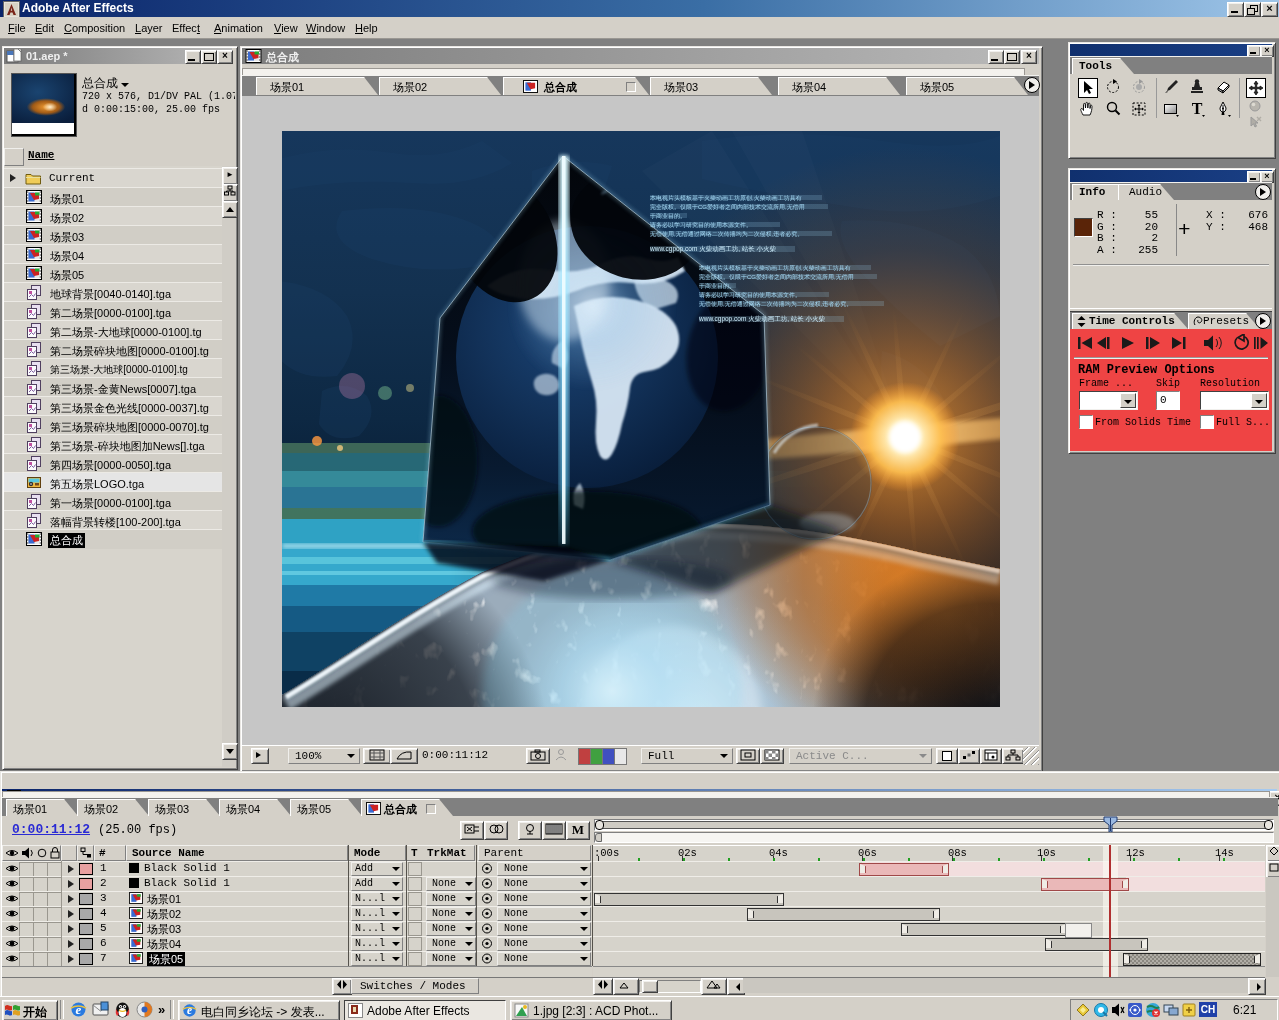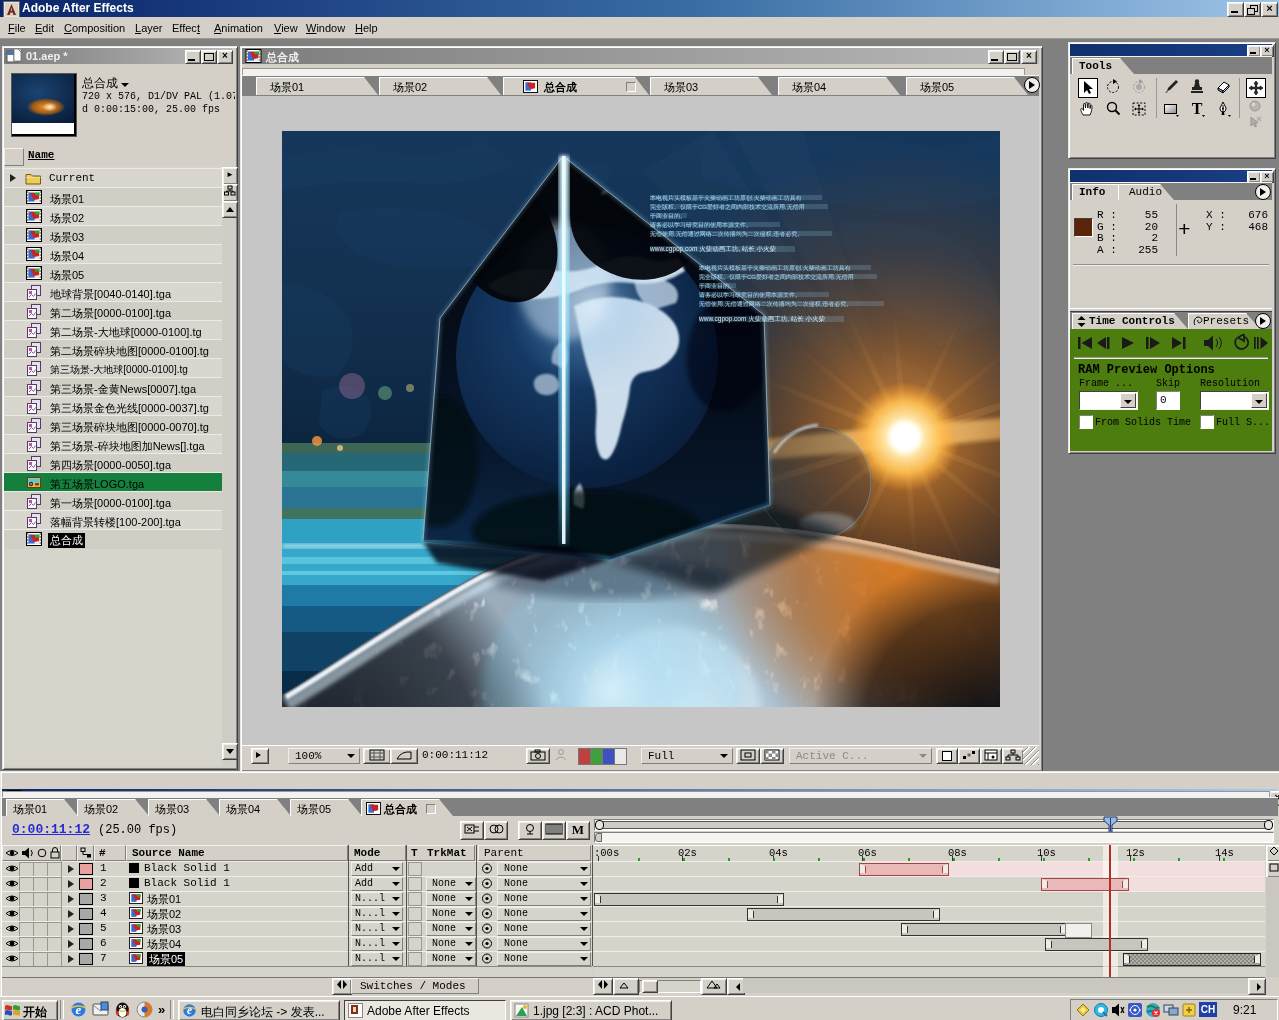--- a/index.html
+++ b/index.html
@@ -234,21 +234,21 @@
 </div>
 <div class="r" style="left:0;top:287px;width:218px;height:19px;background:#d1cec6;border-top:1px solid #eceae5">
 <svg class="r" style="left:22px;top:2px" width="16" height="15" viewBox="0 0 16 15">
           <rect x="5.5" y="0.5" width="9" height="10" fill="#e8e0f0" stroke="#504060"></rect>
           <rect x="1.5" y="4.5" width="9" height="10" fill="#fbfbfd" stroke="#504060"></rect>
           <rect x="3" y="6" width="3" height="3" fill="#c050a0"></rect>
           <path d="M3 12 l2.5 -2.5 2 2 2 -3" stroke="#8060a0" fill="none"></path>
         </svg>
 <div class="r" style="left:46px;top:4px;font-size:11px;white-space:nowrap">第四场景[0000-0050].tga</div>
 </div>
-<div class="r" style="left:0;top:306px;width:218px;height:19px;background:#15803d;border-top:1px solid #eceae5">
+<div class="r" style="left:0;top:306px;width:218px;height:19px;background:#e5e5e5;border-top:1px solid #eceae5">
 <svg class="r" style="left:22px;top:2px" width="16" height="15" viewBox="0 0 16 15">
           <rect x="1.5" y="2.5" width="13" height="10" fill="#f0b840" stroke="#604010"></rect>
           <rect x="2.5" y="3.5" width="11" height="4" fill="#58c8e0"></rect>
           <circle cx="5" cy="9" r="2.2" fill="#303030"></circle>
           <circle cx="5" cy="9" r="1" fill="#a0a0a0"></circle>
           <rect x="9" y="8" width="4" height="2.5" fill="#784818"></rect>
         </svg>
 <div class="r" style="left:46px;top:4px;font-size:11px;white-space:nowrap">第五场景LOGO.tga</div>
 </div>
 <div class="r" style="left:0;top:325px;width:218px;height:19px;background:#d1cec6;border-top:1px solid #eceae5">
@@ -797,21 +797,21 @@
         <path d="M4.5 0 L8.5 4 L0.5 4 Z M4.5 11 L8.5 7 L0.5 7 Z" fill="#000"></path>
       </svg>
    <div class="tab mono" style="left:118px;width:72px;height:16px;font-size:11px;padding-top:1px;padding-left:14px">Presets</div>
    <svg class="r" style="left:123px;top:4px" width="10" height="10" viewBox="0 0 10 10">
         <path d="M2 9 C0 6 2 1 5 1 C8 1 10 4 8 6 C6 8 4 6 5 4" fill="none" stroke="#000"></path>
       </svg>
    <div class="r" style="left:185px;top:1px;width:14px;height:14px;border-radius:50%;background:#f0efec;border:1px solid #000">
         <div class="r" style="left:4px;top:3px;width:0;height:0;border-top:4px solid transparent;border-bottom:4px solid transparent;border-left:6px solid #000"></div>
       </div>
  </div>
- <div class="r" id="tcbody" style="left:1px;top:160px;width:202px;height:122px;background:#4d7c0f">
+ <div class="r" id="tcbody" style="left:1px;top:160px;width:202px;height:122px;background:#ef4444">
    <svg class="r" style="left:6px;top:5px" width="192" height="18" viewBox="0 0 192 18">
         <g fill="#1a1a1a">
 <path d="M2 3 h2.5 v12 h-2.5 Z M16 3 L16 15 L5.5 9 Z"></path>
 <path d="M30 3 L30 15 L21 9 Z M31 3 h2.5 v12 h-2.5 Z"></path>
 <path d="M46 3 L58 9 L46 15 Z"></path>
 <path d="M70 3 h2.5 v12 h-2.5 Z M74 3 L84 9 L74 15 Z"></path>
 <path d="M96 3 L106 9 L96 15 Z M107 3 h2.5 v12 h-2.5 Z"></path>
 <path d="M128 6 h4 l5 -4.5 v15 l-5 -4.5 h-4 Z"></path>
 <path d="M140 5 a6 6 0 0 1 0 8 M143 3 a9 9 0 0 1 0 12" stroke="#1a1a1a" fill="none"></path>
 <path d="M161 4 a6.5 6.5 0 1 0 7 -1.5 M168 0 L168 7 L162 3.5 Z" stroke="#1a1a1a" fill="none" stroke-width="1.7"></path>
@@ -1376,15 +1376,15 @@
       </svg>
   <svg class="r" style="left:92px;top:2px" width="16" height="16" viewBox="0 0 16 16">
         <rect x="1" y="3" width="9" height="7" fill="#c8d8f0" stroke="#345"></rect>
         <rect x="6" y="6" width="9" height="7" fill="#88a8d0" stroke="#345"></rect>
       </svg>
   <svg class="r" style="left:110px;top:2px" width="16" height="16" viewBox="0 0 16 16">
         <rect x="2" y="2" width="12" height="12" rx="1" fill="#f0d048" stroke="#a08020"></rect>
         <path d="M5 8 h6 M8 5 v6" stroke="#806010" stroke-width="1.4"></path>
       </svg>
   <div class="r" style="left:128px;top:2px;width:18px;height:15px;background:#2040a8;color:#fff;font-size:10px;font-weight:bold;text-align:center;line-height:15px">CH</div>
-  <div class="r" style="left:162px;top:3px;font-size:12px">9:21</div>
+  <div class="r" style="left:162px;top:3px;font-size:12px">6:21</div>
  </div>
 </div>
 
 </body></html>

